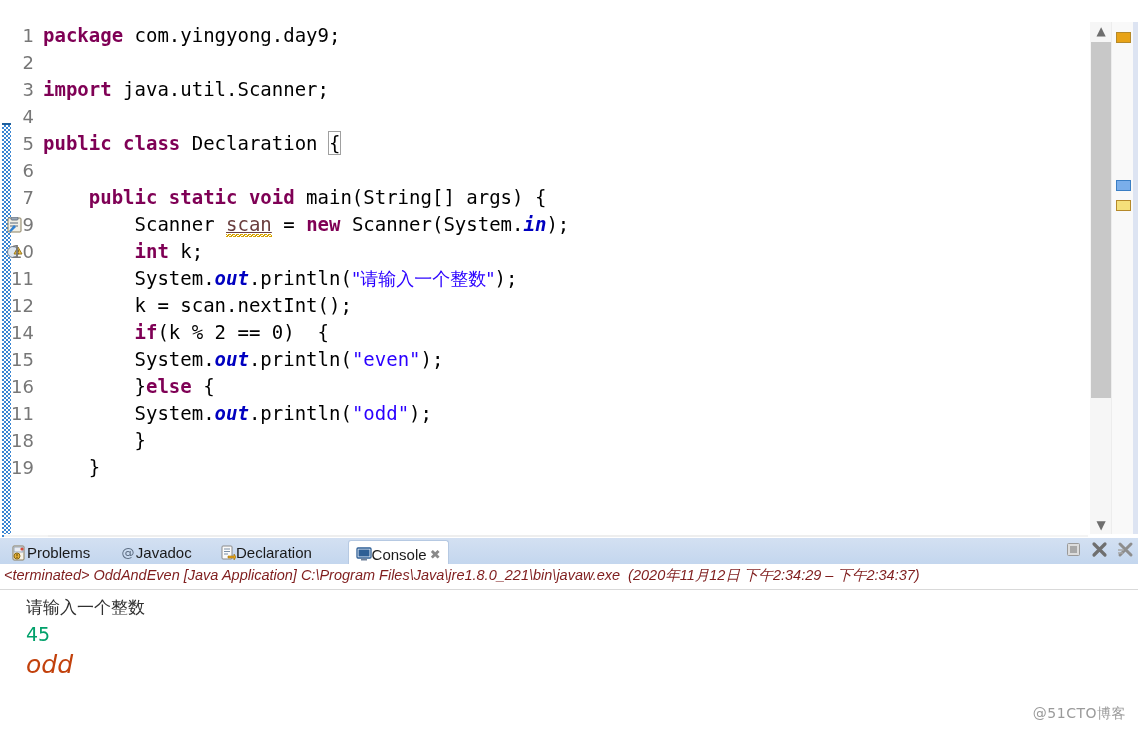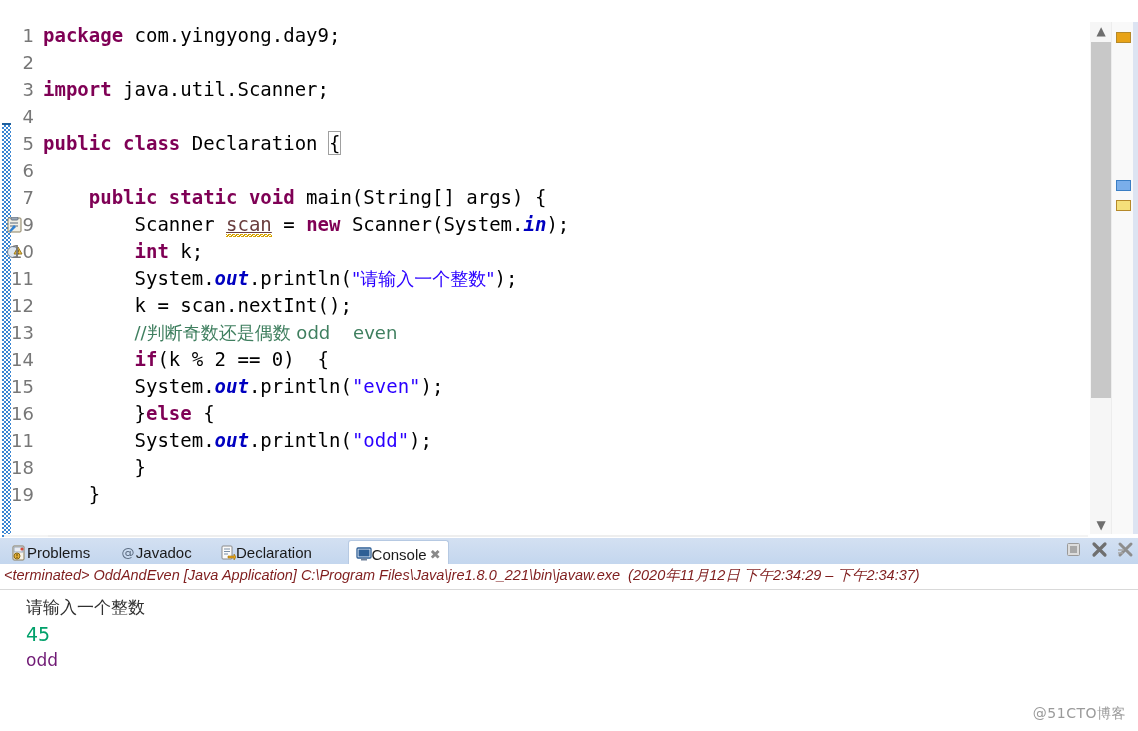--- a/index.html
+++ b/index.html
@@ -141,21 +141,21 @@
   #terminated-underline {
     position: absolute; left: 0; top: 25px; width: 1138px; height: 1px; background: #d9d9d9;
   }
   .con-line {
     position: absolute; left: 4px; white-space: pre;
     font-family: "DejaVu Sans", sans-serif;
     margin-left: 22px;
   }
   #con-prompt { top: 32px; font-size: 17px; color: #303030; }
   #con-input { top: 59px; font-size: 19px; color: #00a06a; font-weight: 500; }
-  #con-result { top: 86px; font-size: 17px; color: #701a75; }
+  #con-result { top: 86px; font-size: 25px; color: #c2410c; font-style: italic; }
 
   #watermark {
     position: absolute; right: 12px; bottom: 8px;
     font-size: 14px; color: #9a9a9a; letter-spacing: .5px;
     font-family: "DejaVu Sans", sans-serif;
   }
 </style>
 </head>
 <body>
 
@@ -190,21 +190,20 @@
         <div class="cl"><span class="lnum">2</span><span class="ltext"></span></div>
         <div class="cl"><span class="lnum">3</span><span class="ltext"><span class="kw">import</span><span> java.util.Scanner;</span></span></div>
         <div class="cl"><span class="lnum">4</span><span class="ltext"></span></div>
         <div class="cl"><span class="lnum">5</span><span class="ltext"><span class="kw">public class</span><span> Declaration </span><span class="brmatch">{</span></span></div>
         <div class="cl"><span class="lnum">6</span><span class="ltext"></span></div>
         <div class="cl"><span class="lnum">7</span><span class="ltext"><span>    </span><span class="kw">public static void</span><span> main(String[] args) {</span></span></div>
         <div class="cl"><span class="lnum">9</span><span class="ltext"><span>        Scanner </span><span class="localvar warnsq">scan</span><span> = </span><span class="kw">new</span><span> Scanner(System.</span><span class="fld">in</span><span>);</span></span></div>
         <div class="cl"><span class="lnum">10</span><span class="ltext"><span>        </span><span class="kw">int</span><span> k;</span></span></div>
         <div class="cl"><span class="lnum">11</span><span class="ltext"><span>        System.</span><span class="fld">out</span><span>.println(</span><span class="str cn">"请输入一个整数"</span><span>);</span></span></div>
         <div class="cl"><span class="lnum">12</span><span class="ltext"><span>        k = scan.nextInt();</span></span></div>
-        <div class="cl"><span class="lnum">13</span><span class="ltext"><span>        </span><span class="cmt cn">//判断奇数还是偶数 odd    even</span></span></div>
         <div class="cl"><span class="lnum">14</span><span class="ltext"><span>        </span><span class="kw">if</span><span>(k % 2 == 0)  {</span></span></div>
         <div class="cl"><span class="lnum">15</span><span class="ltext"><span>        System.</span><span class="fld">out</span><span>.println(</span><span class="str">"even"</span><span>);</span></span></div>
         <div class="cl"><span class="lnum">16</span><span class="ltext"><span>        }</span><span class="kw">else</span><span> {</span></span></div>
         <div class="cl"><span class="lnum">11</span><span class="ltext"><span>        System.</span><span class="fld">out</span><span>.println(</span><span class="str">"odd"</span><span>);</span></span></div>
         <div class="cl"><span class="lnum">18</span><span class="ltext"><span>        }</span></span></div>
         <div class="cl"><span class="lnum">19</span><span class="ltext"><span>    }</span></span></div>
       </div>
 
     <div id="v-scroll">
       <div class="sb-arrow" style="top:0;">▲</div>

